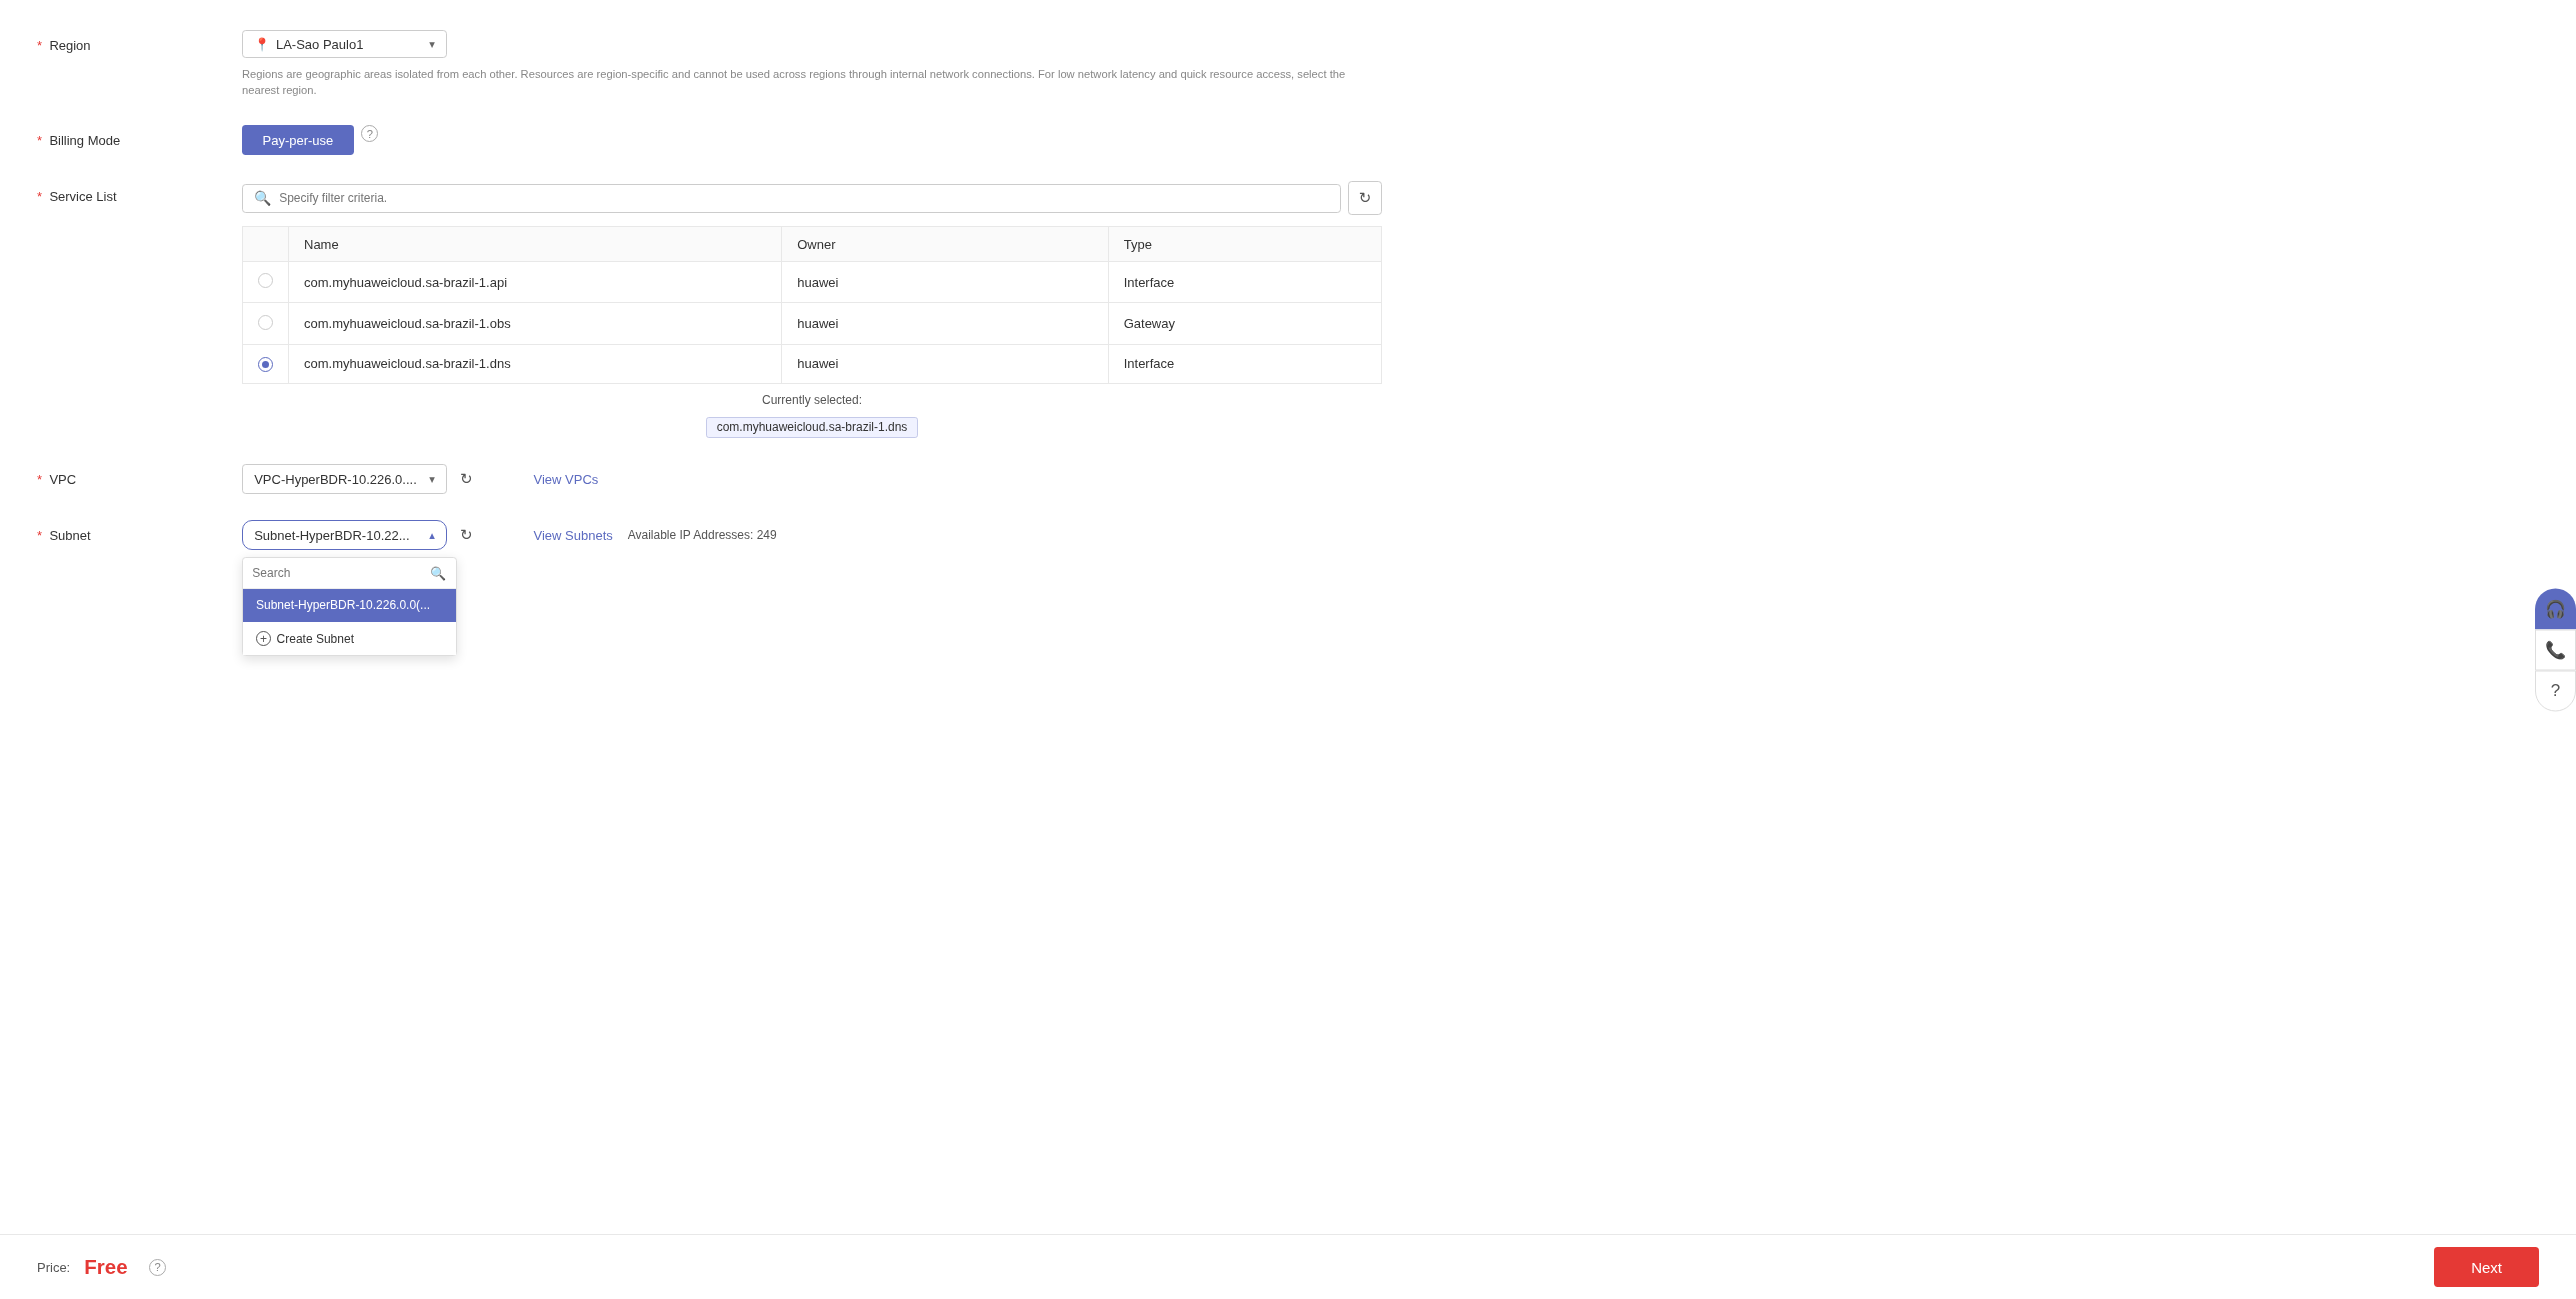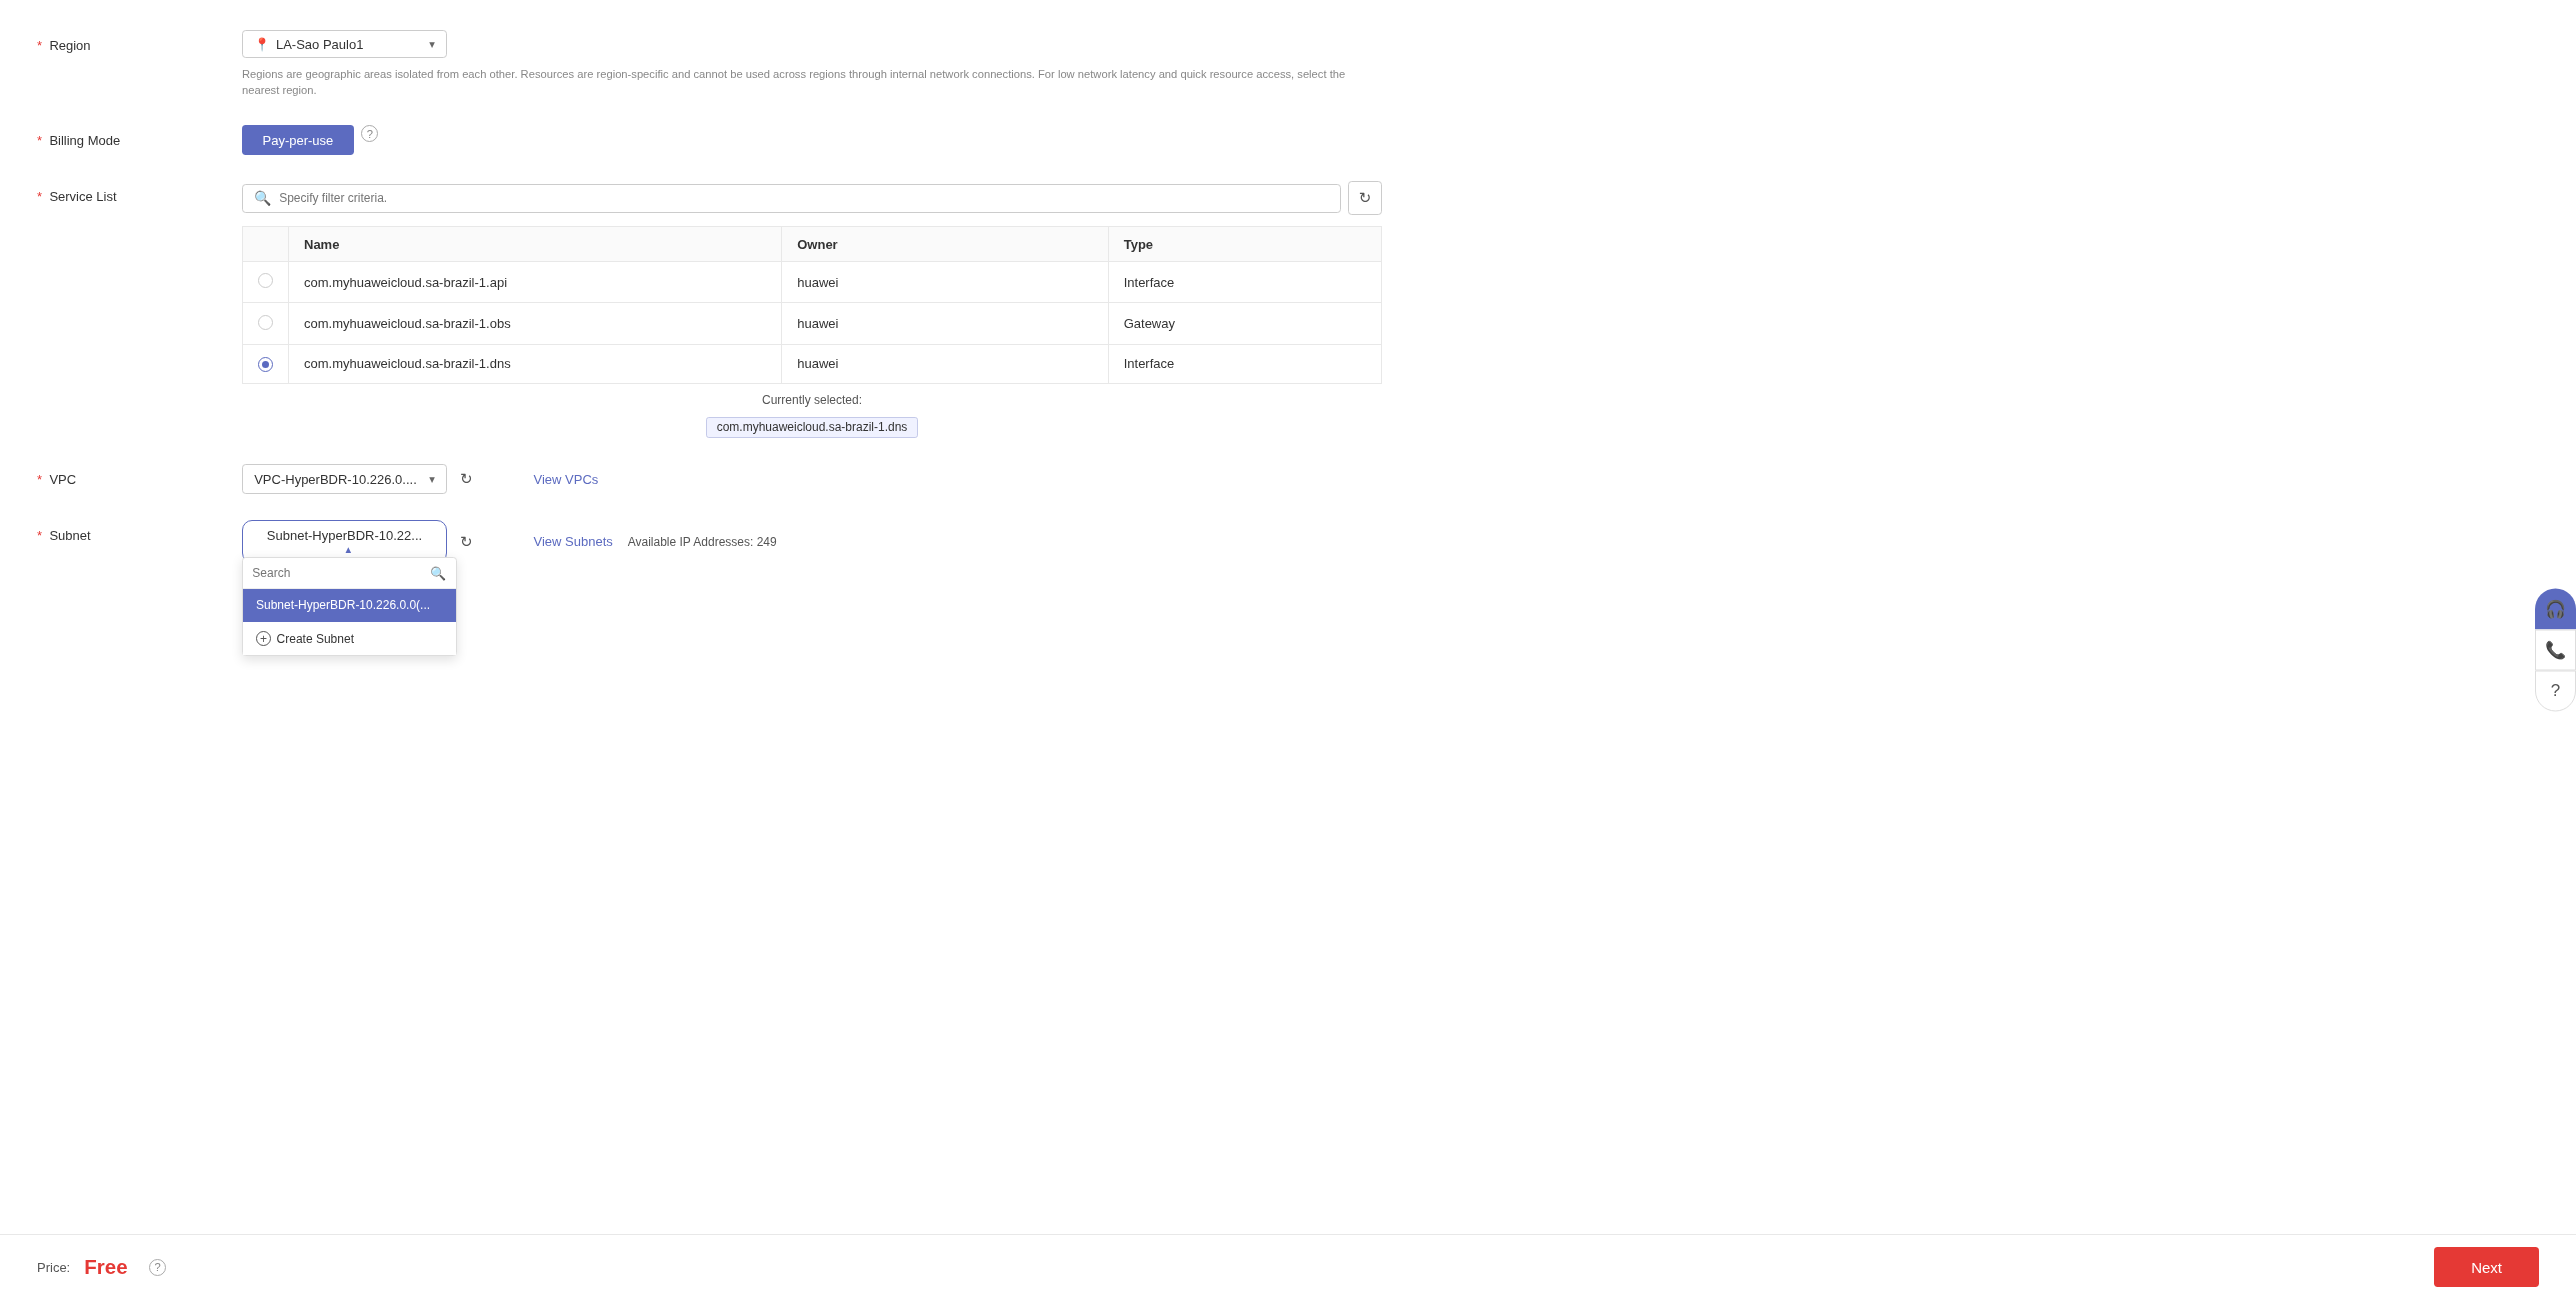--- a/index.html
+++ b/index.html
@@ -169,21 +169,21 @@
     .service-table {
       width: 100%;
       border-collapse: collapse;
       max-width: 1167px;
     }
     .service-table th {
       background: #fafafa;
       border: 0.9px solid #e8e8e8;
       padding: 9.3px 15px;
       text-align: left;
-      font-weight: 700;
+      font-weight: 400;
       font-size: 13px;
       color: #333;
     }
     .service-table td {
       border: 0.9px solid #e8e8e8;
       padding: 11.2px 15px;
       font-size: 13px;
       color: #333;
       background: #fff;
     }
@@ -279,21 +279,20 @@
       display: flex;
       align-items: center;
       justify-content: space-between;
       border: 0.9px solid #5c6bc0;
       border-radius: 10px;
       padding: 6.5px 11.2px;
       background: #fff;
       cursor: pointer;
       min-width: 205px;
       font-size: 13px;
-      flex-direction: column;
     }
     .subnet-select .chevron {
       color: #5c6bc0;
       font-size: 11.2px;
       margin-left: 7.5px;
     }
     .available-ip {
       font-size: 12px;
       color: #555;
       margin-left: 5.6px;

